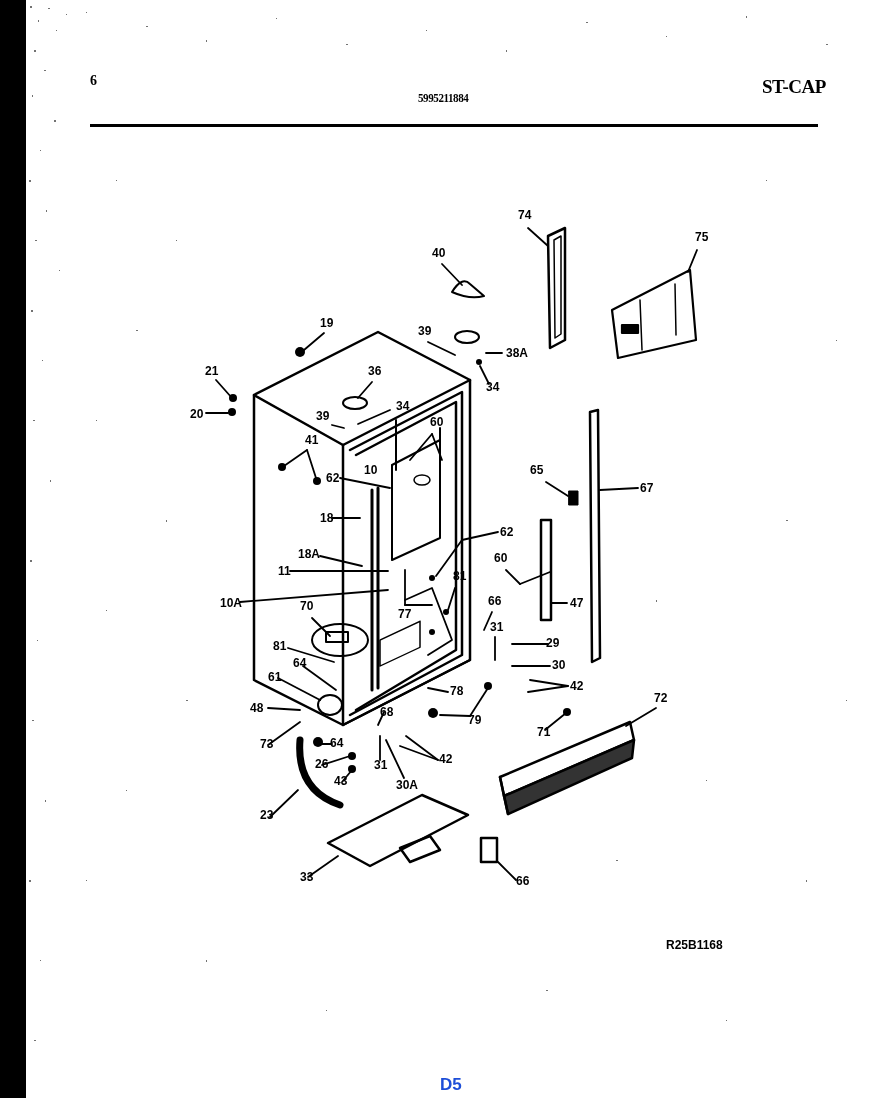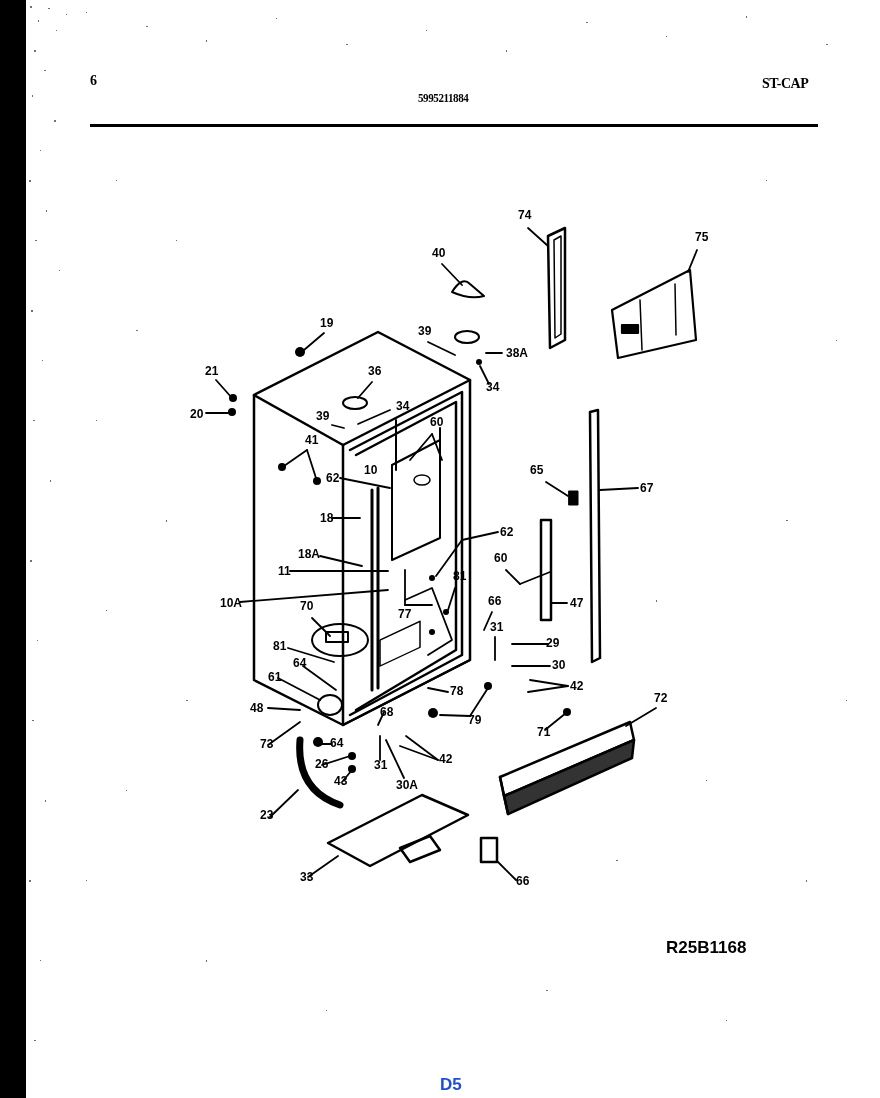--- a/index.html
+++ b/index.html
@@ -11,29 +11,29 @@
     .left-strip {
       position: absolute; left: 0; top: 0; width: 26px; height: 1098px; background: #000;
     }
     .noise { position: absolute; left: 26px; top: 0; width: 854px; height: 1098px; pointer-events: none; }
     .hdr-text {
       position: absolute; font-family: "Liberation Serif", serif; font-weight: bold; color: #000;
       letter-spacing: -0.5px;
     }
     #page-num { left: 90px; top: 73px; font-size: 14px; }
     #part-no { left: 418px; top: 90px; font-size: 13px; transform: scaleX(0.85); transform-origin: left; }
-    #model { left: 762px; top: 76px; font-size: 14px; }
+    #model { left: 762px; top: 76px; font-size: 19px; }
     .rule { position: absolute; left: 90px; top: 124px; width: 728px; height: 3px; background: #000; }
     #diagram { position: absolute; left: 0; top: 0; }
     .lbl {
       font-family: "Liberation Sans", sans-serif; font-weight: bold; font-size: 12px; fill: #000;
     }
     #ref-code {
       position: absolute; left: 666px; top: 938px; font-family: "Liberation Sans", sans-serif;
-      font-weight: bold; font-size: 17px; color: #000;
+      font-weight: bold; font-size: 12px; color: #000;
     }
     #page-code {
       position: absolute; left: 440px; top: 1075px; font-family: "Liberation Sans", sans-serif;
       font-weight: bold; font-size: 17px; color: #1d4ed8;
     }
   </style>
 </head>
 <body>
 
 <div class="left-strip"></div>

